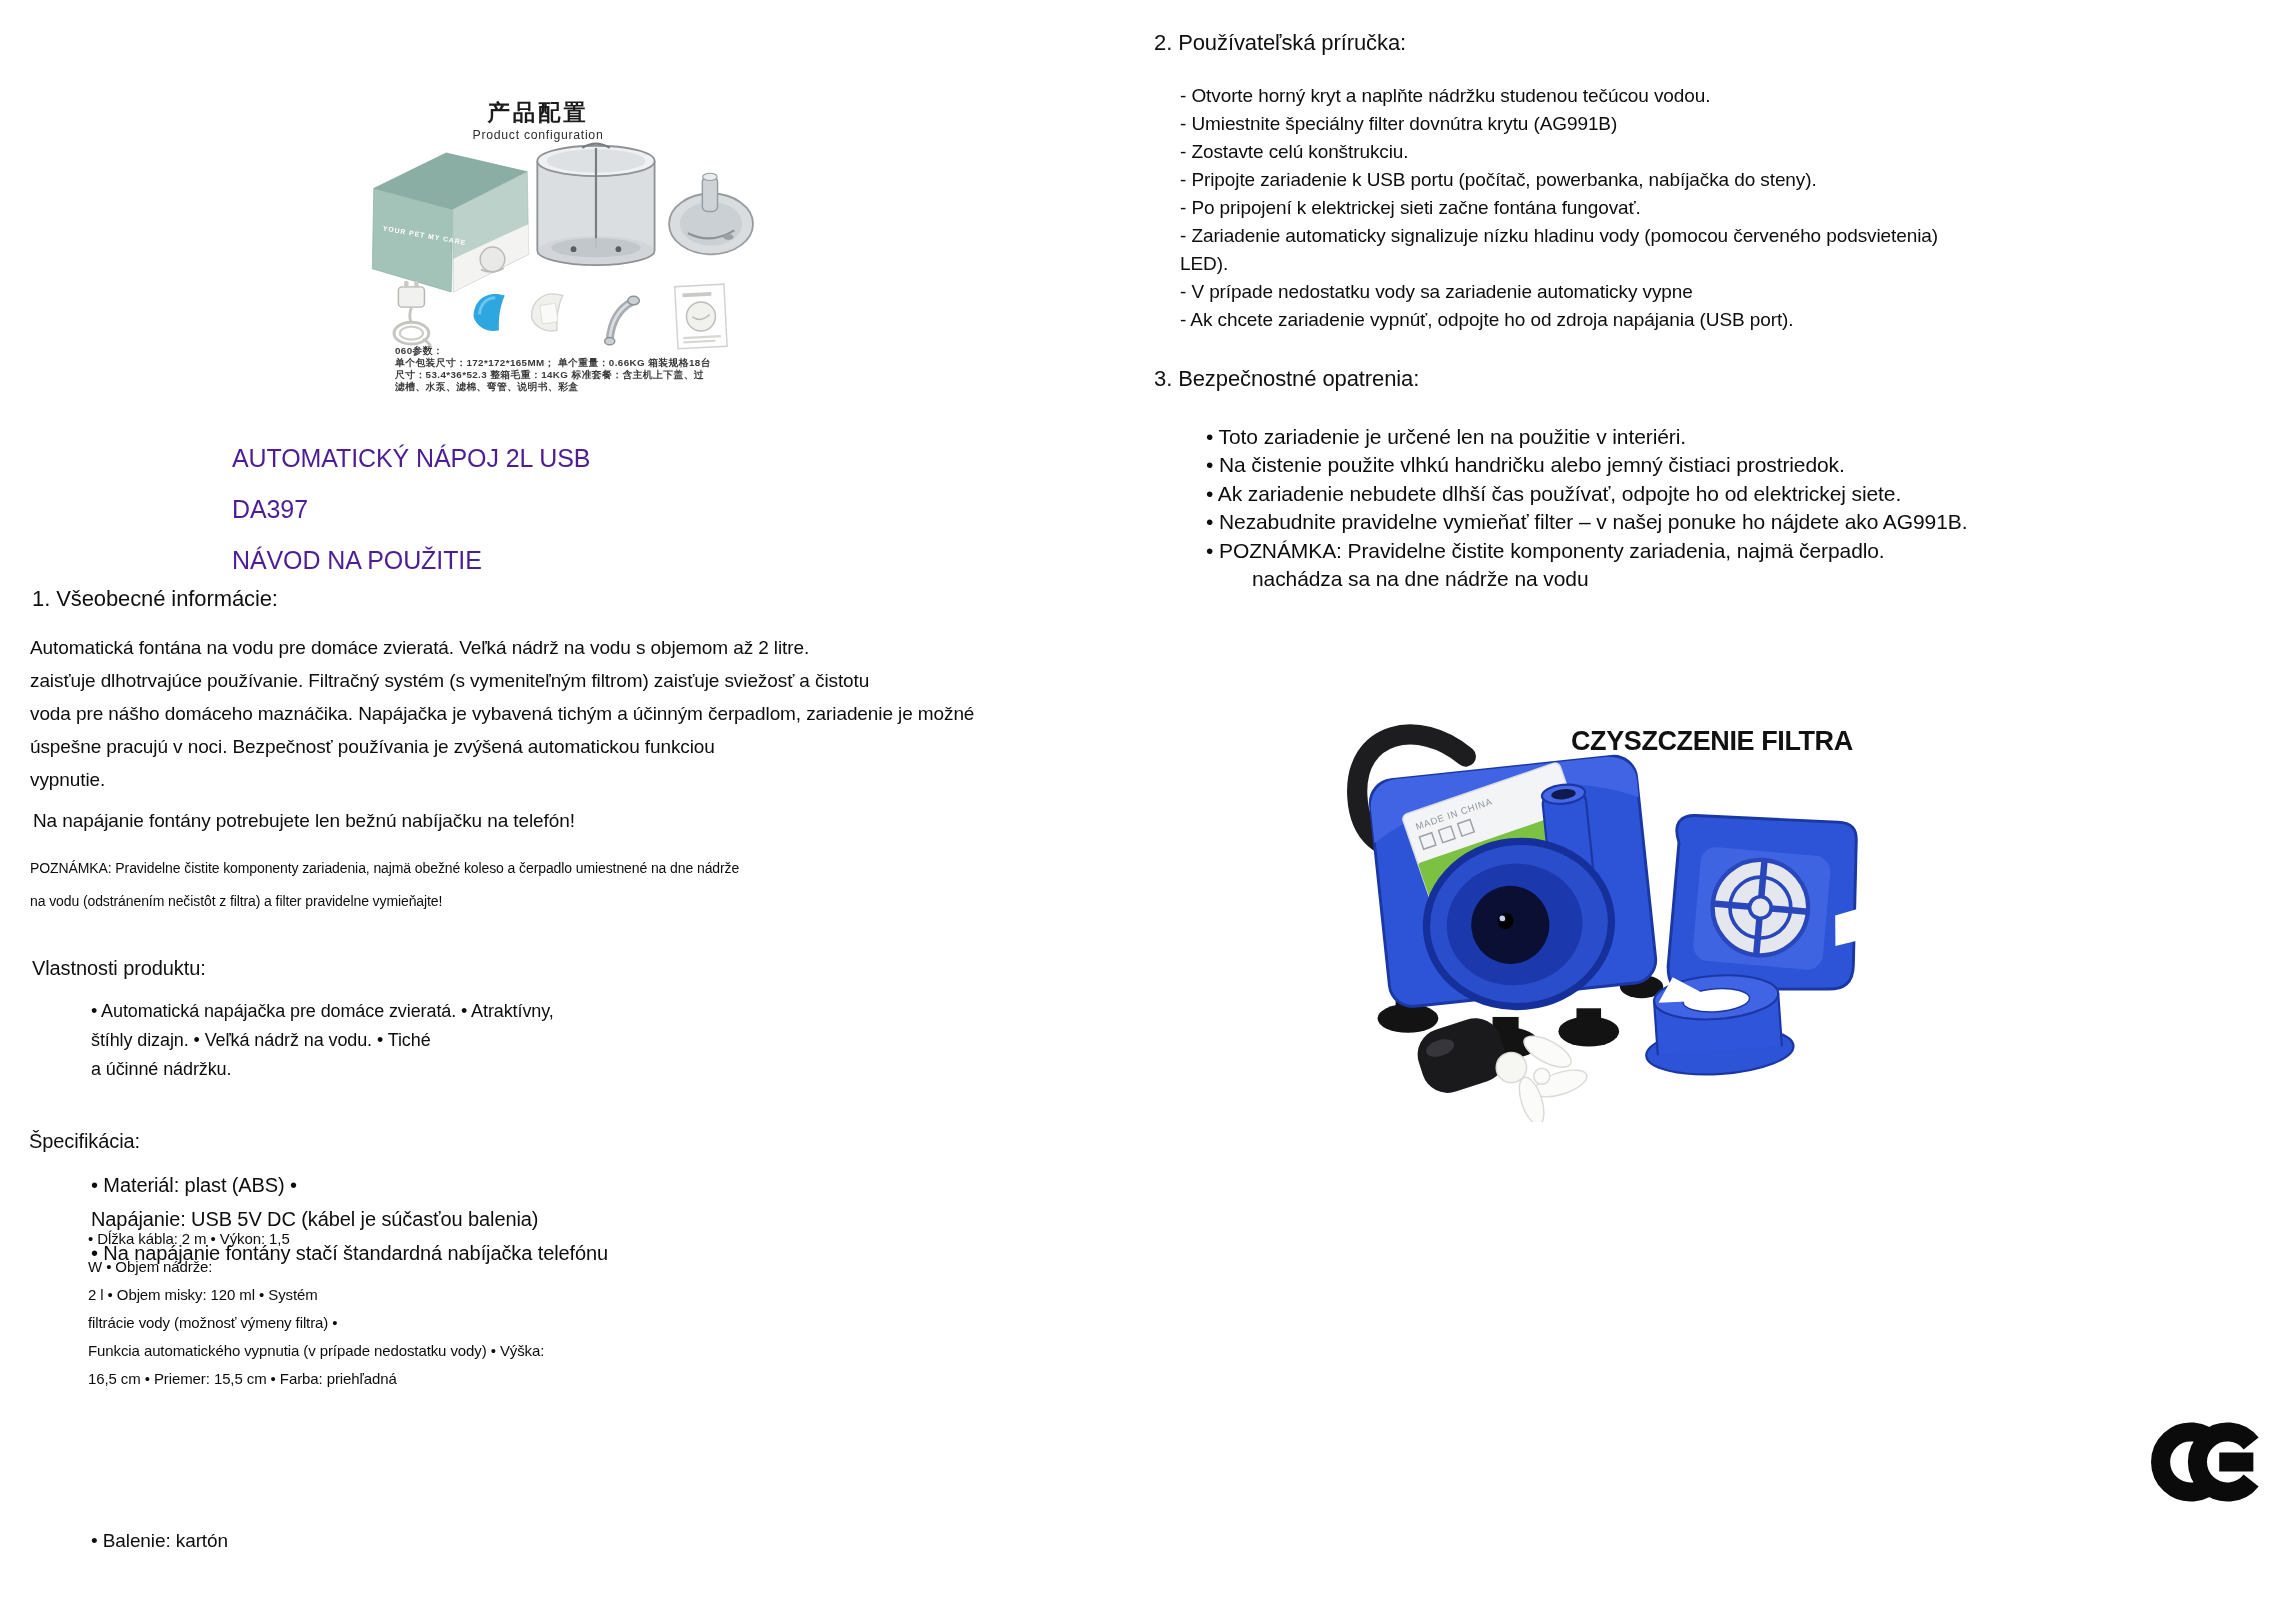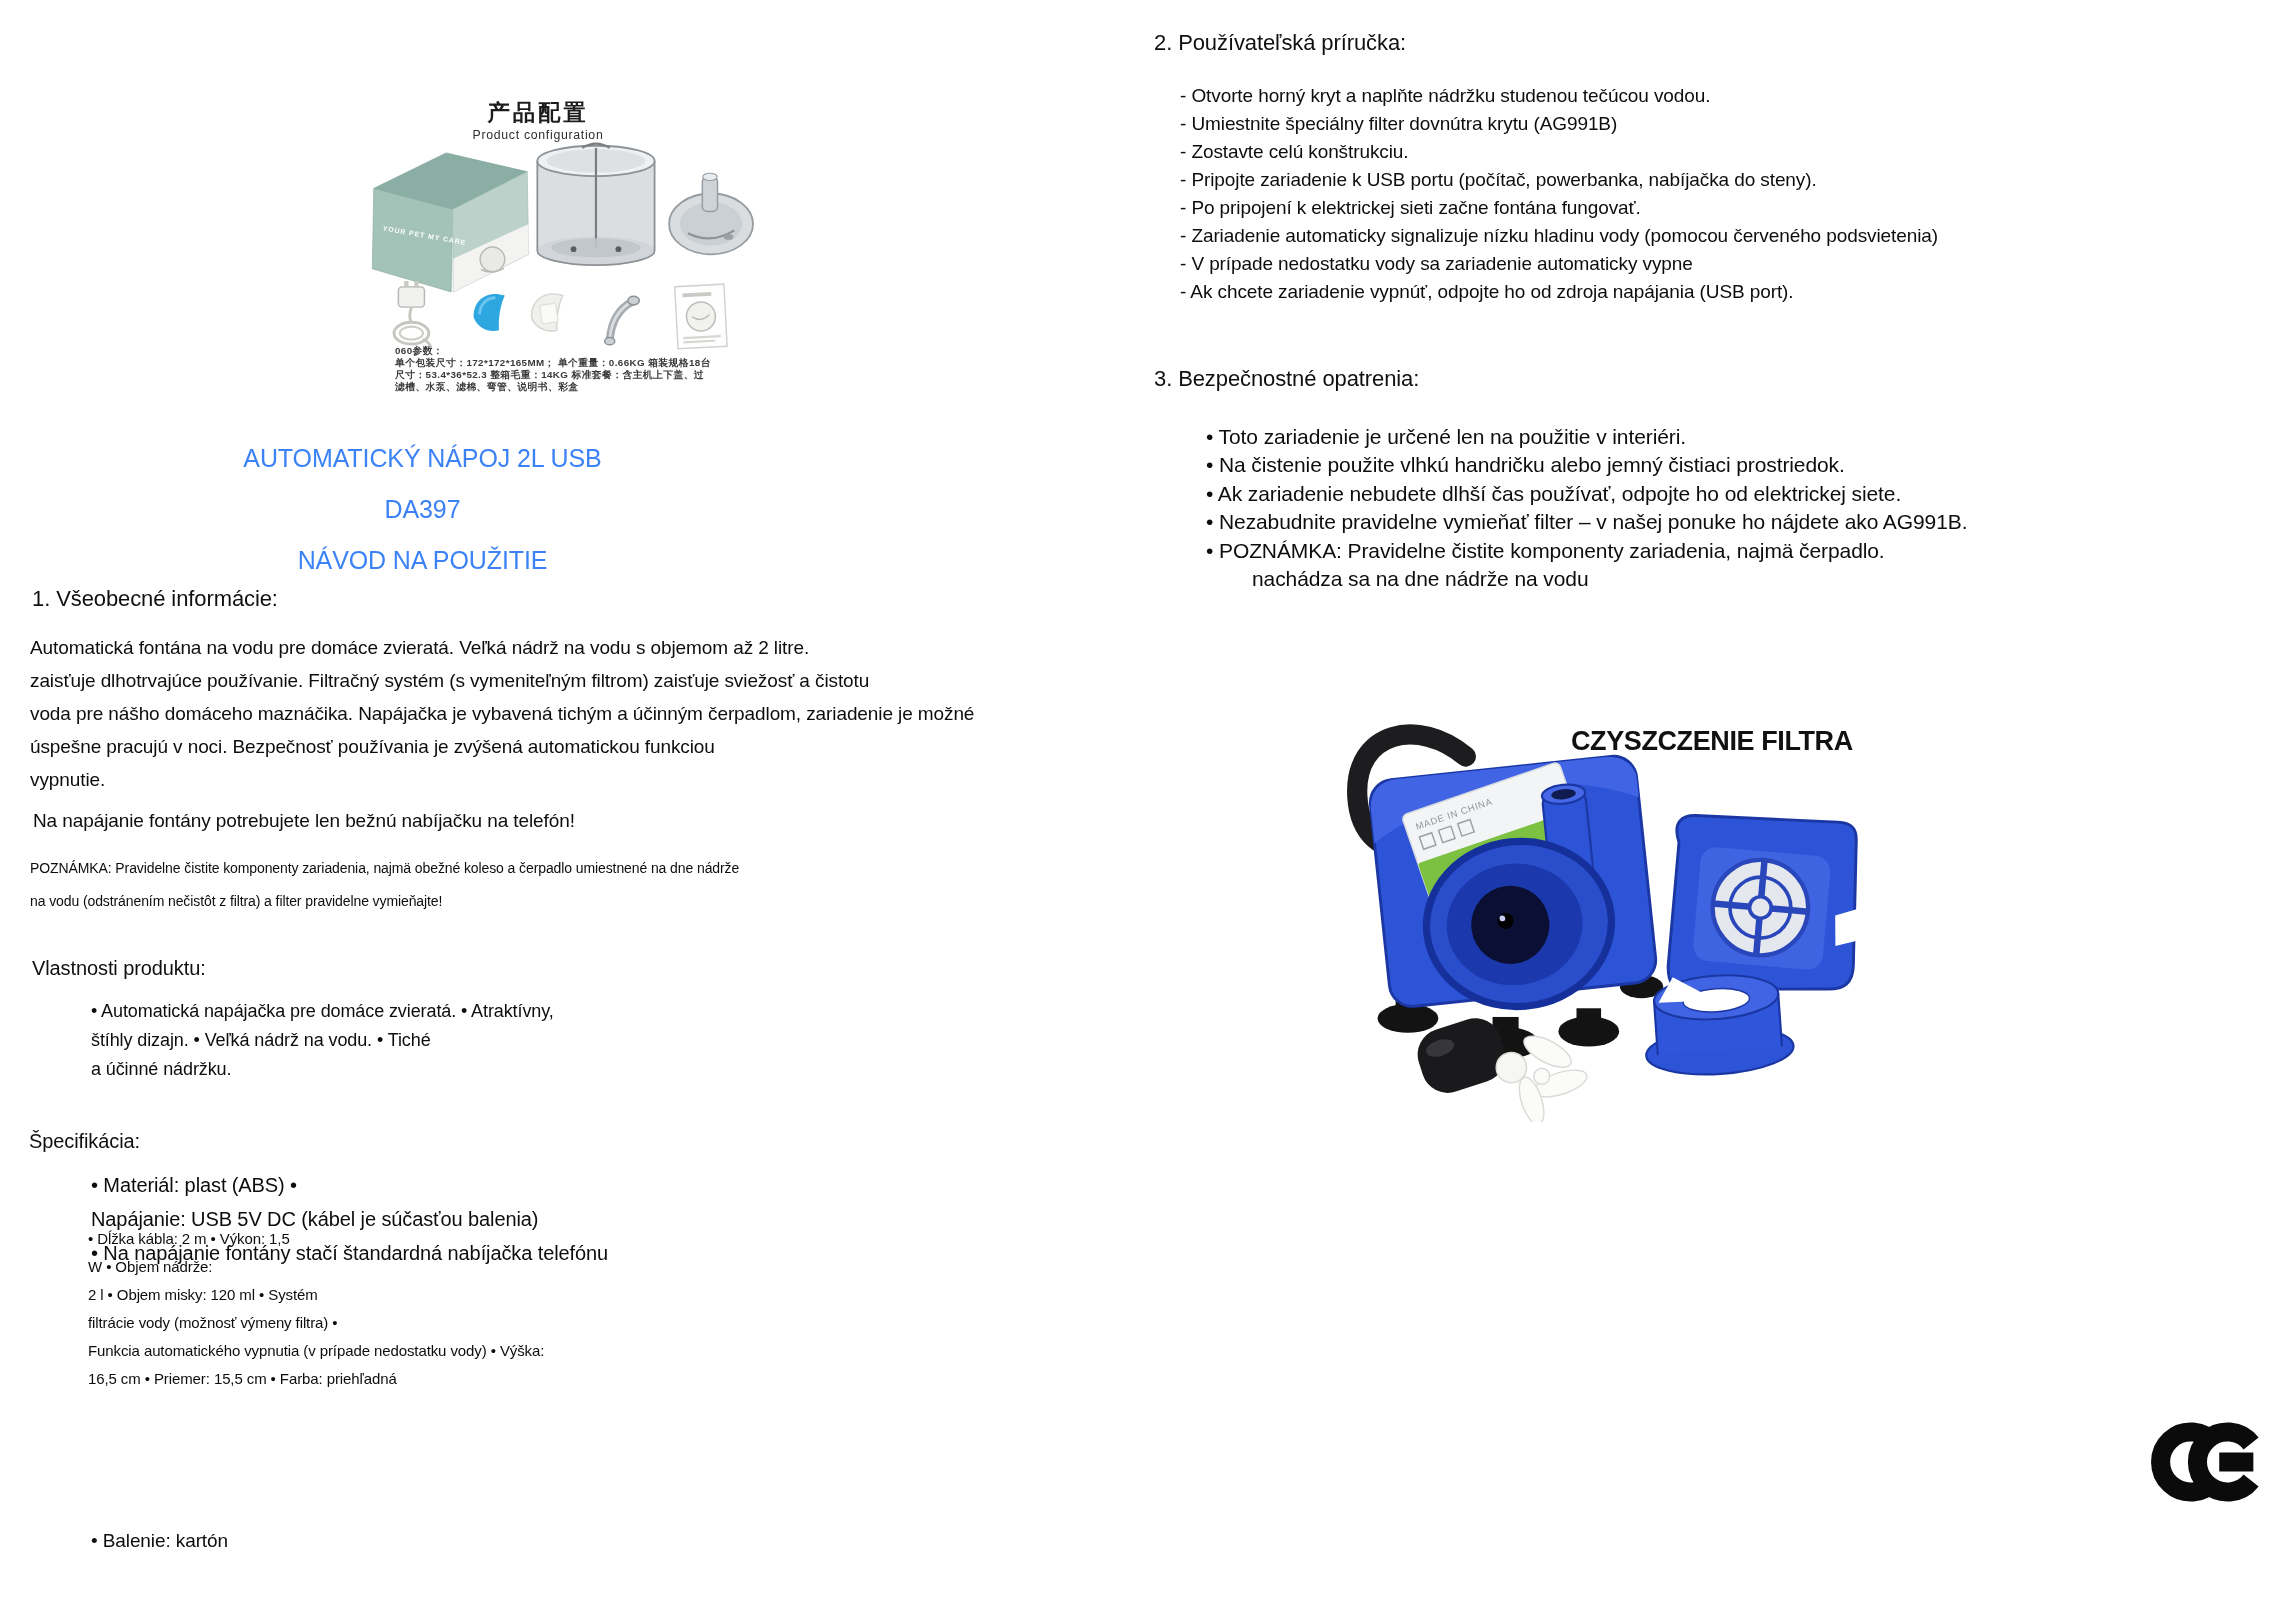--- a/index.html
+++ b/index.html
@@ -11,22 +11,22 @@
   .abs{position:absolute;}
   
   .product-figure{left:365px;top:90px;width:391px;height:317px;}
   .product-figure svg{position:absolute;left:0;top:0;}
   .pf-title{position:absolute;left:0;top:7.2px;width:346px;text-align:center;
             font-size:22.4px;font-weight:bold;color:#1c1c1c;letter-spacing:2.9px;}
   .pf-sub{position:absolute;left:0;top:38px;width:346px;text-align:center;
           font-size:12.3px;color:#2e2e2e;letter-spacing:0.7px;}
   .pf-specs{position:absolute;left:20px;top:255px;width:365px;
             font-size:9.8px;line-height:12px;font-weight:bold;color:#3a3a3a;letter-spacing:0.4px;margin-left:10px;}
-  .title-block{left:232px;top:433px;width:381px;text-align:center;
-               font-size:25px;line-height:51px;color:#3b82f6;}
+  .title-block{left:232px;top:433px;width:381px;text-align:left;
+               font-size:25px;line-height:51px;color:#4c1d95;}
   .h-num{font-size:22px;color:#101010;}
   .h-sub{font-size:20px;color:#101010;}
   .para1{left:30px;top:631px;font-size:19px;line-height:33px;}
   .para2{left:33px;top:810px;font-size:19px;}
   .para3{left:30px;top:852px;font-size:14px;line-height:33px;}
   .features{left:91px;top:997px;font-size:18px;line-height:29px;}
   .specL{left:91px;top:1168px;font-size:20px;line-height:34px;}
   .specS{left:88px;top:1225px;font-size:15px;line-height:28px;}
   .packaging{left:91px;top:1530px;font-size:19px;}
   
@@ -166,20 +166,21 @@
   <div class="abs packaging">• Balenie: kartón</div>
 
   <div class="abs h-num h2pos">2. Používateľská príručka:</div>
   <div class="abs s2items">
     <div>- Otvorte horný kryt a naplňte nádržku studenou tečúcou vodou.</div>
     <div>- Umiestnite špeciálny filter dovnútra krytu (AG991B)</div>
     <div>- Zostavte celú konštrukciu.</div>
     <div>- Pripojte zariadenie k USB portu (počítač, powerbanka, nabíjačka do steny).</div>
     <div>- Po pripojení k elektrickej sieti začne fontána fungovať.</div>
     <div>- Zariadenie automaticky signalizuje nízku hladinu vody (pomocou červeného podsvietenia)</div>
+    <div>LED).</div>
     <div>- V prípade nedostatku vody sa zariadenie automaticky vypne</div>
     <div>- Ak chcete zariadenie vypnúť, odpojte ho od zdroja napájania (USB port).</div>
   </div>
 
   <div class="abs h-num h3pos">3. Bezpečnostné opatrenia:</div>
   <div class="abs s3items">
     <div>• Toto zariadenie je určené len na použitie v interiéri.</div>
     <div>• Na čistenie použite vlhkú handričku alebo jemný čistiaci prostriedok.</div>
     <div>• Ak zariadenie nebudete dlhší čas používať, odpojte ho od elektrickej siete.</div>
     <div>• Nezabudnite pravidelne vymieňať filter – v našej ponuke ho nájdete ako AG991B.</div>

